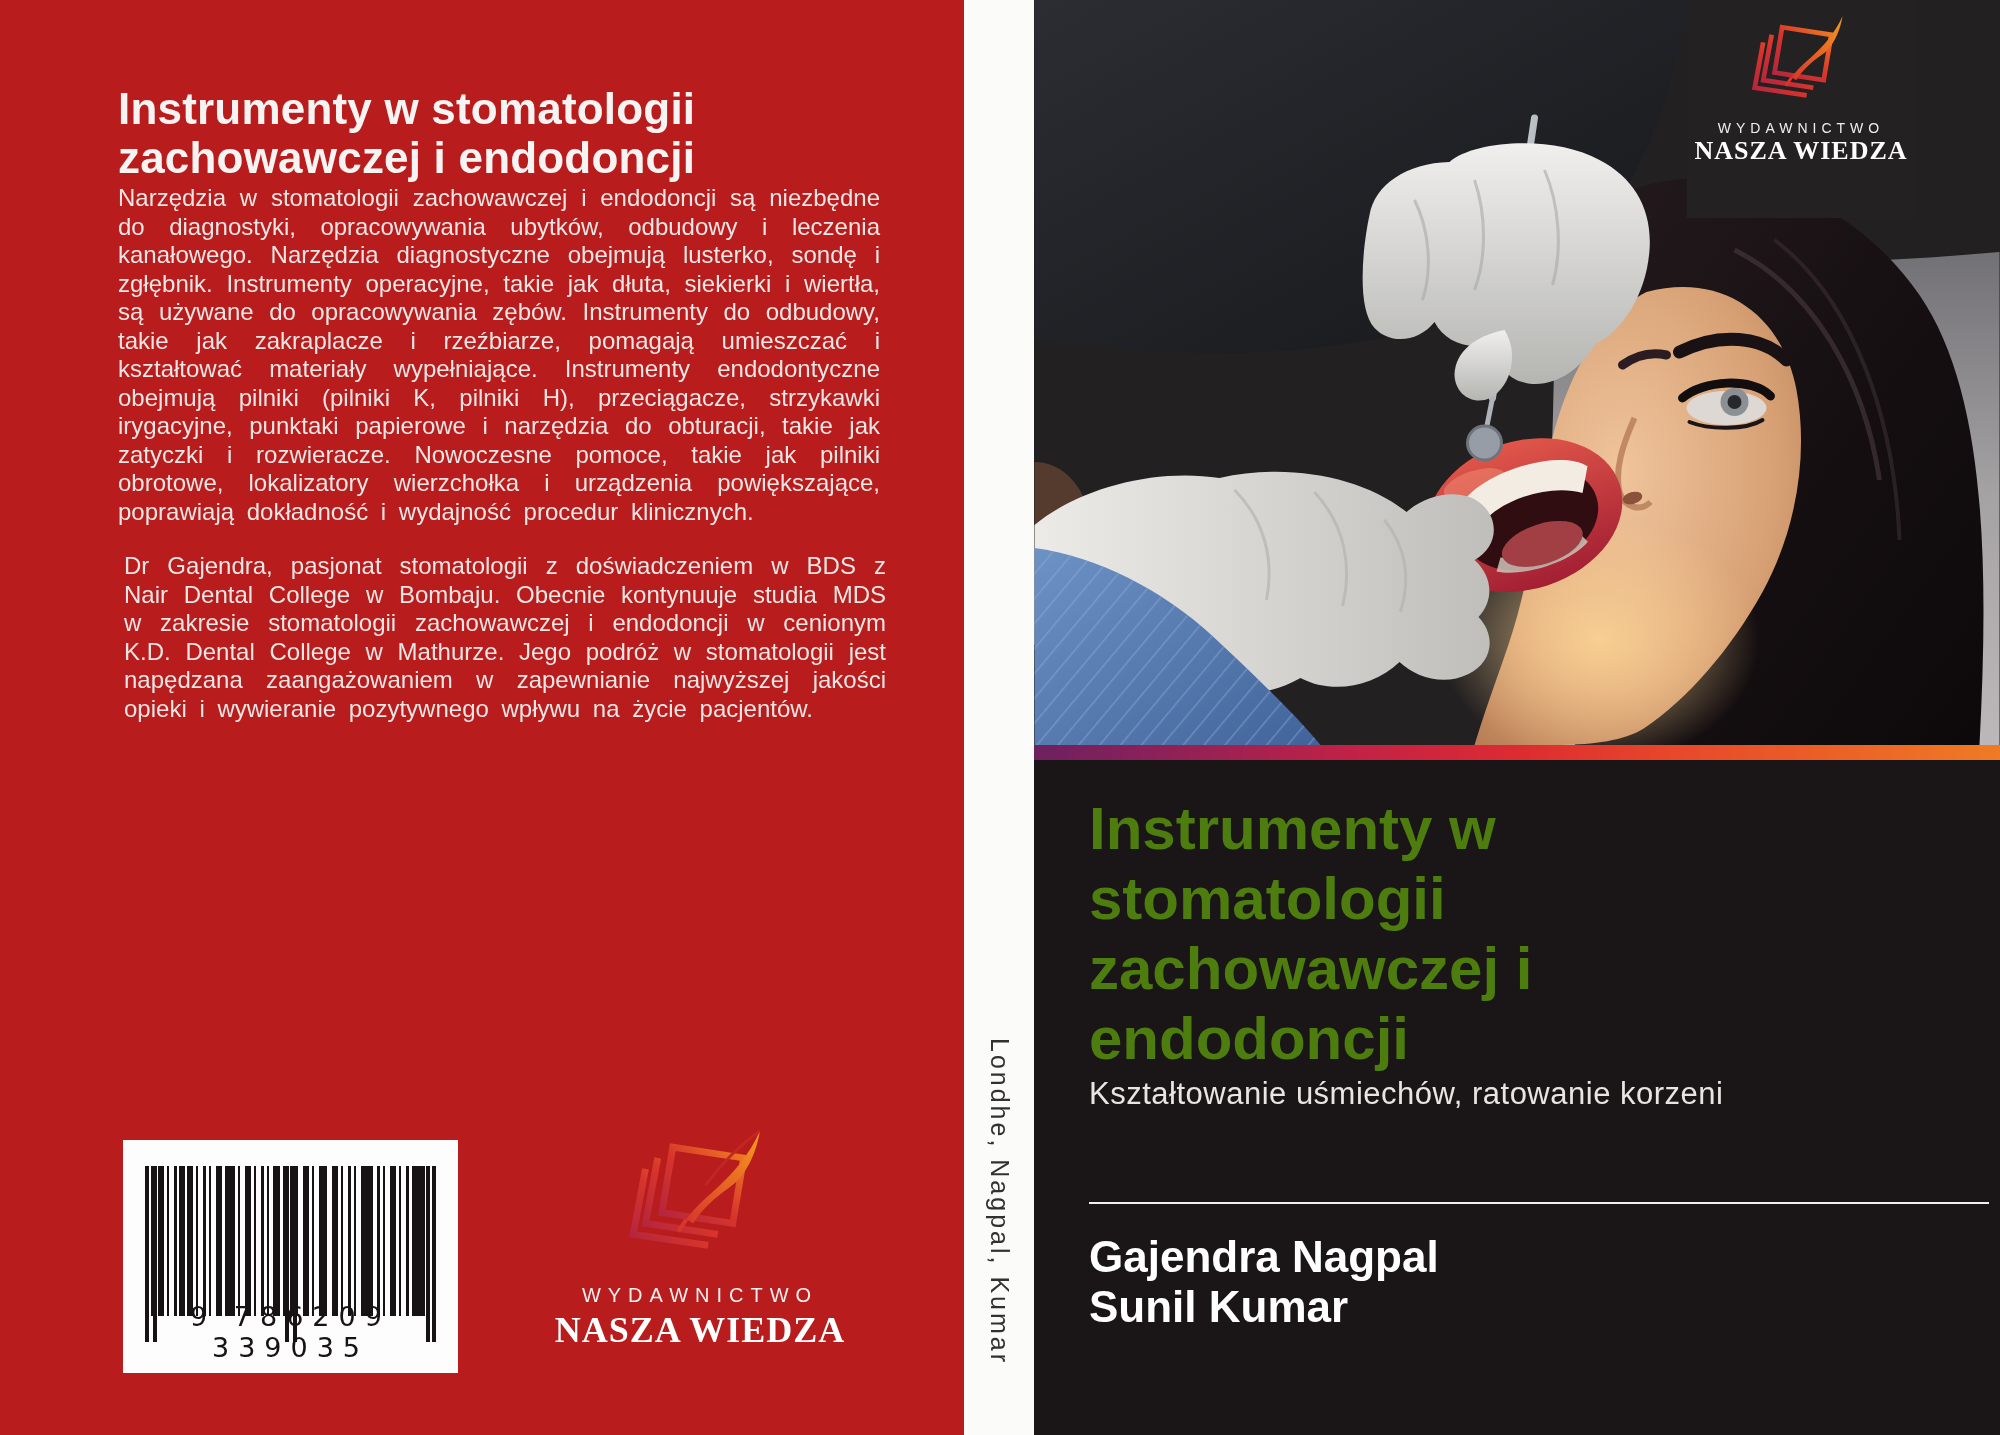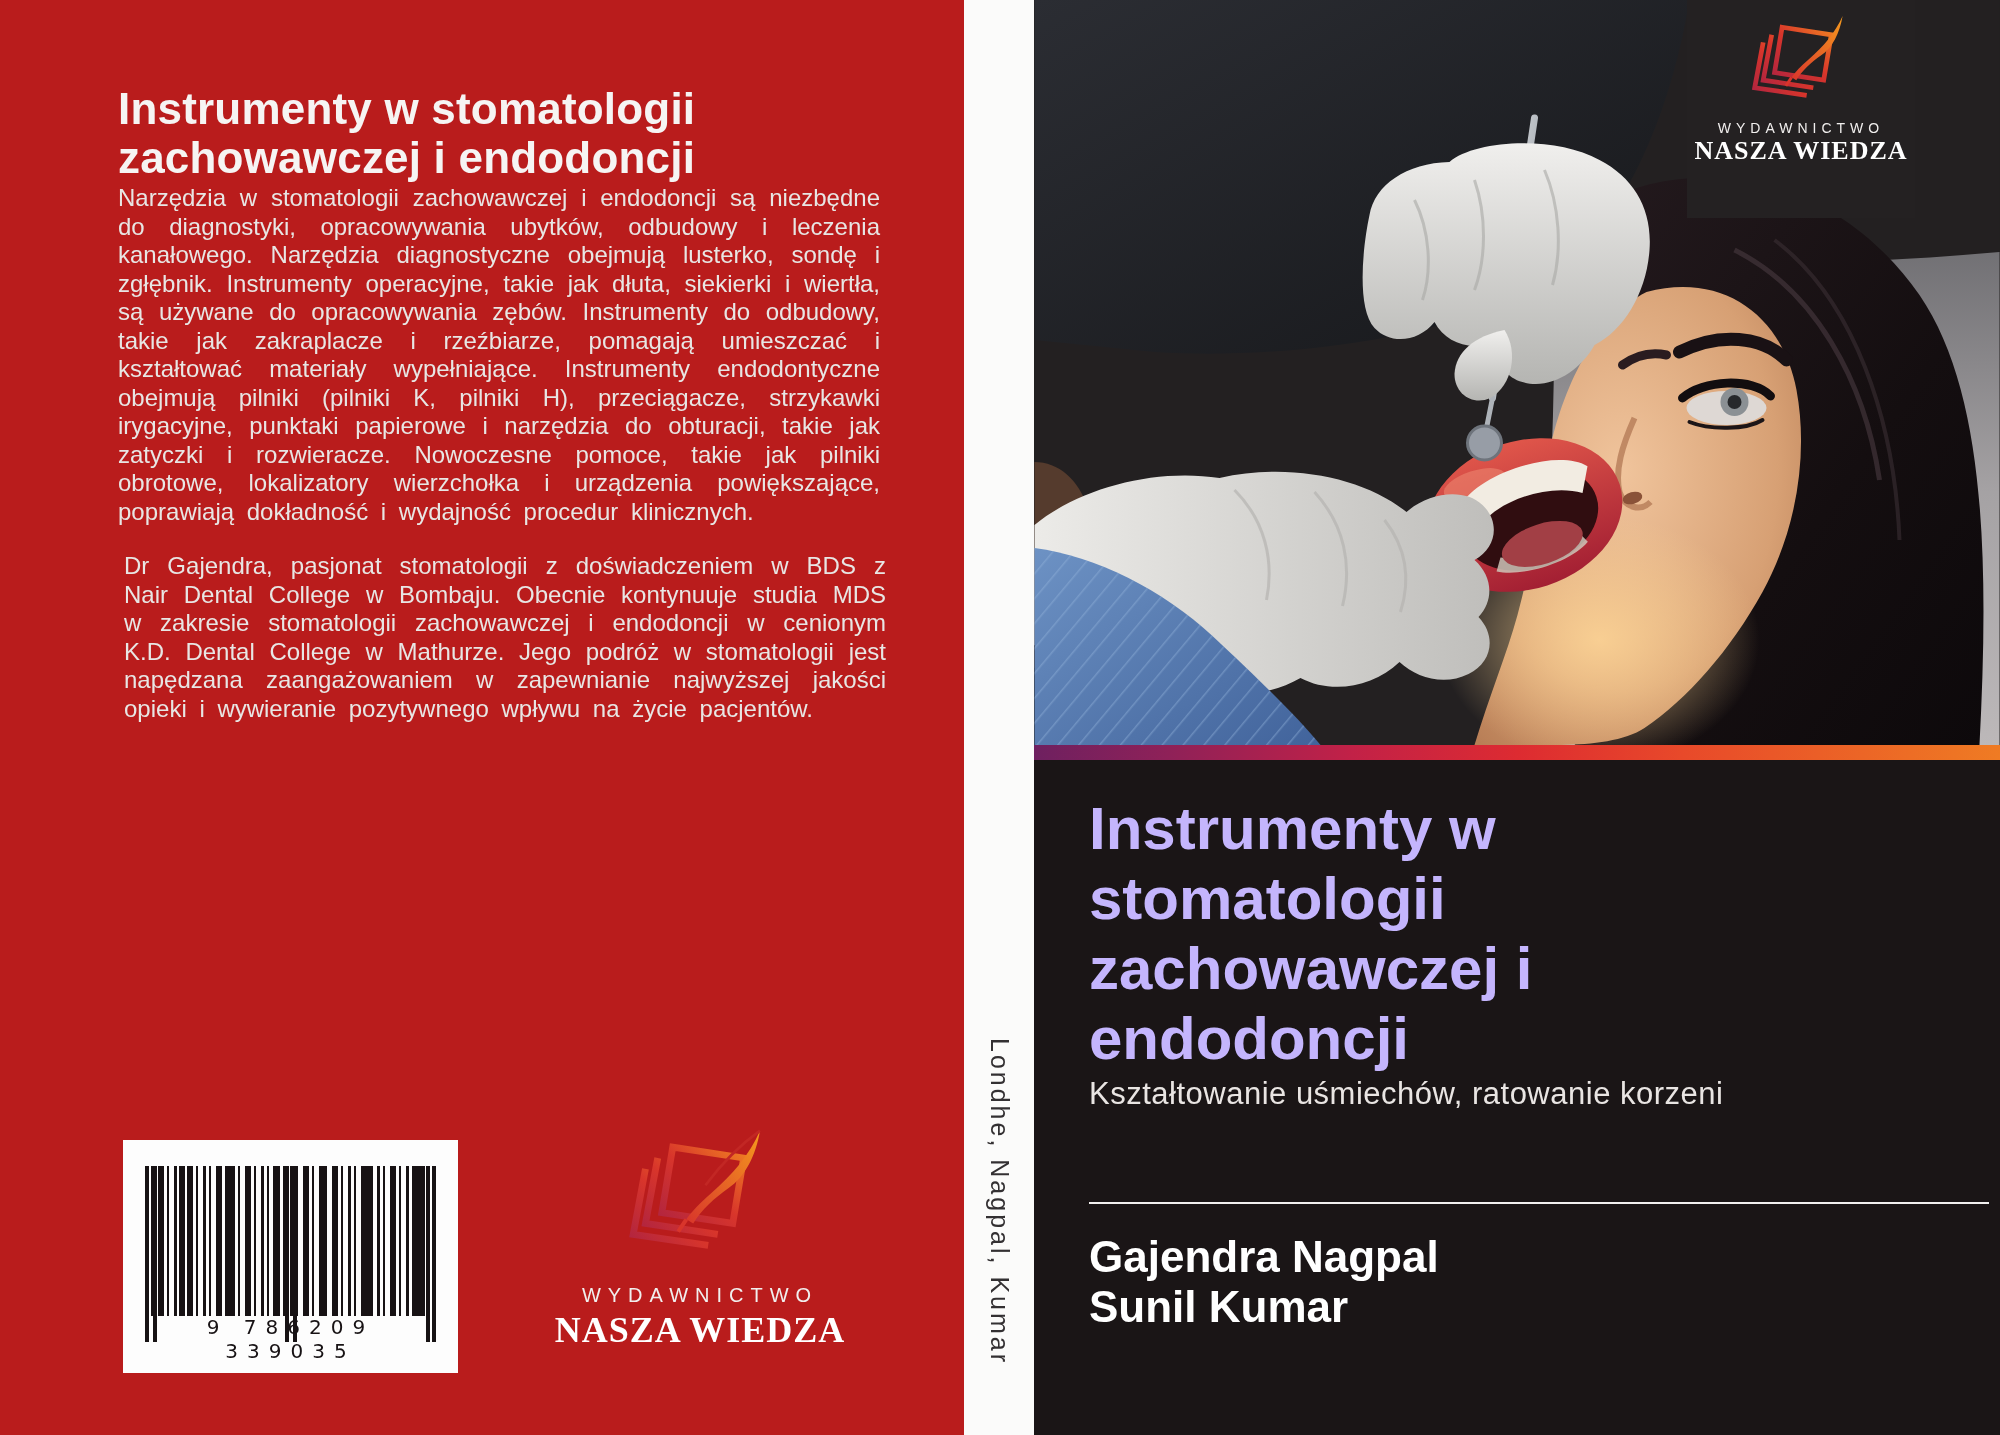--- a/index.html
+++ b/index.html
@@ -20,21 +20,21 @@
   
   .barcode{position:absolute;left:123px;top:1140px;width:335px;height:233px;background:#fdfdfd;}
   .bars{position:absolute;left:22px;right:22px;top:26px;height:150px;
       background:
         repeating-linear-gradient(90deg,transparent 0 34px,#171214 34px 40px,transparent 40px 47px),
         repeating-linear-gradient(90deg,#171214 0 3px,transparent 3px 6px,#171214 6px 8px,
           transparent 8px 13px,#171214 13px 19px,transparent 19px 22px,#171214 22px 24px,transparent 24px 29px);}
   .guard{position:absolute;top:26px;width:4px;height:176px;background:#171214;}
   .g1{left:22px;} .g2{left:30px;} .g3{left:162px;} .g4{left:170px;} .g5{left:303px;} .g6{left:309px;}
   .digits{position:absolute;left:22px;right:22px;bottom:10px;text-align:center;
-      font-family:"DejaVu Sans",sans-serif;font-size:20px;letter-spacing:9px;color:#171214;}
+      font-family:"DejaVu Sans",sans-serif;font-size:27px;letter-spacing:9px;color:#171214;}
 
   
   .pub-logo{display:flex;flex-direction:column;align-items:center;}
   .pub-line1{color:#f1efee;letter-spacing:7px;font-size:20px;margin-top:6px;}
   .pub-line2{color:#ffffff;font-family:"Liberation Serif",serif;font-weight:bold;
       font-size:36px;letter-spacing:1px;margin-top:2px;}
   .back-logo{position:absolute;left:540px;top:1128px;width:320px;}
 
   
   .spine{position:absolute;left:964px;top:0;width:70px;height:1435px;background:#fbfbfa;}
@@ -45,21 +45,21 @@
   .front{position:absolute;left:1034px;top:0;width:966px;height:1435px;background:#1a1516;}
   .photo{position:absolute;left:0;top:0;width:966px;height:745px;background:#232021;}
   .photo svg{display:block;}
   .logo-box{position:absolute;right:85px;top:0;width:228px;height:218px;background:#242122;
       display:flex;flex-direction:column;align-items:center;justify-content:flex-start;padding-top:14px;box-sizing:border-box;}
   .logo-box .pub-line1{font-size:14px;letter-spacing:5px;margin-top:2px;}
   .logo-box .pub-line2{font-size:26px;margin-top:0;}
   .accent-bar{position:absolute;left:0;top:745px;width:966px;height:15px;
       background:linear-gradient(90deg,#6e2060 0%,#8f2158 14%,#c22147 33%,#dd2b31 50%,#e8492a 67%,#ef7b23 100%);}
   .front-title{position:absolute;left:55px;top:794px;width:860px;
-      font-weight:bold;font-size:60px;line-height:70px;color:#c4b5fd;white-space:pre-line;}
+      font-weight:bold;font-size:60px;line-height:70px;color:#4d7c0f;white-space:pre-line;}
   .front-subtitle{position:absolute;left:55px;top:1076px;width:880px;
       font-size:31px;color:#e9e5e3;letter-spacing:.5px;}
   .authors-rule{position:absolute;left:55px;top:1202px;width:900px;height:2px;background:#f2f0ef;}
   .authors{position:absolute;left:55px;top:1232px;width:880px;
       font-weight:bold;font-size:44px;line-height:50px;color:#ffffff;}
 </style>
 </head>
 <body>
 
 <div class="cover">

